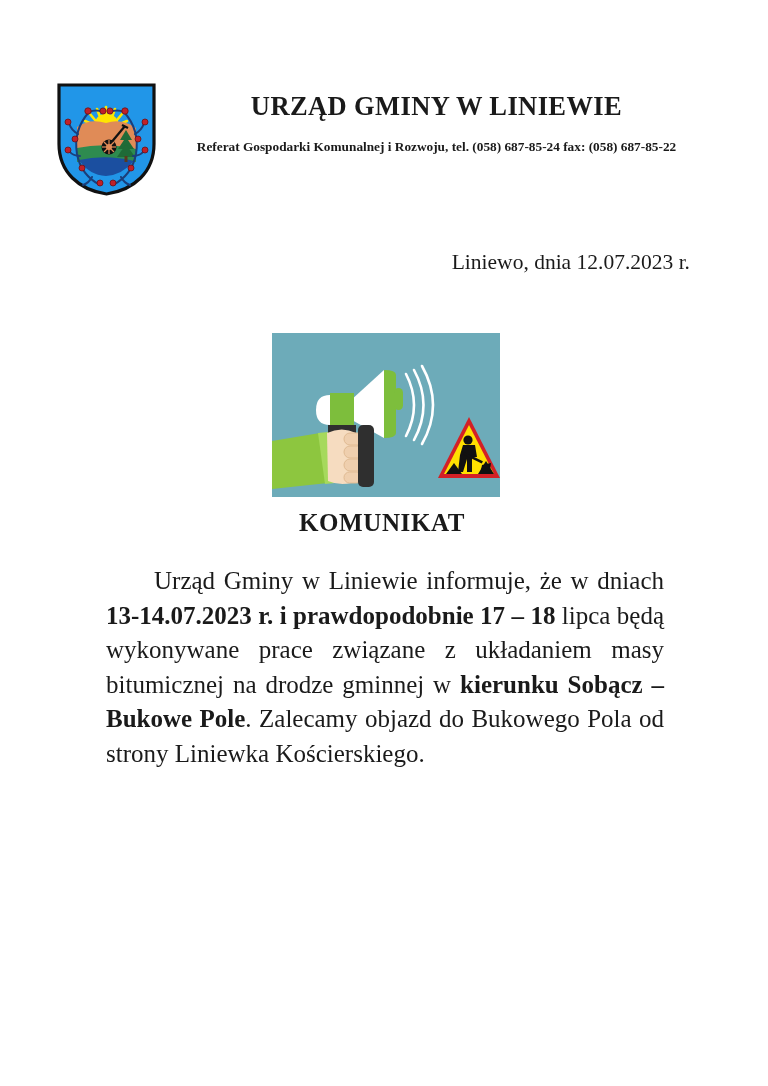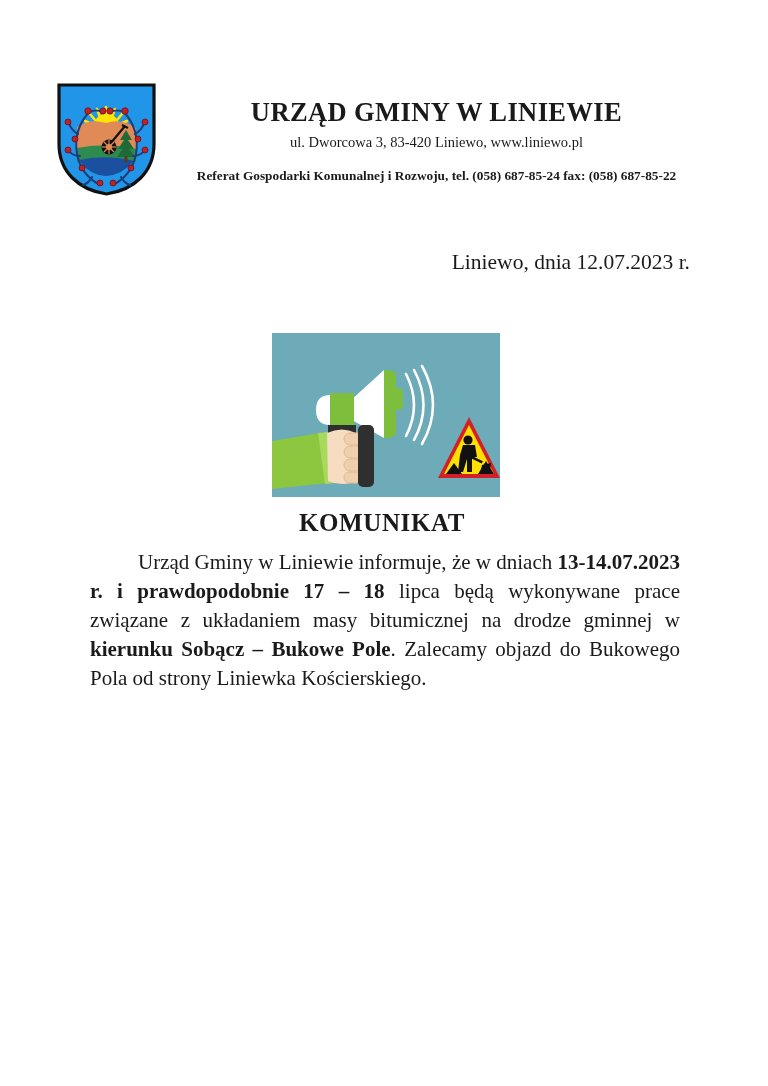--- a/index.html
+++ b/index.html
@@ -39,21 +39,21 @@
   .header-text {
     flex: 1 1 auto;
     padding-right: 70px;
     text-align: center;
   }
   .org-title {
     font-size: 26.5px;
     font-weight: bold;
     letter-spacing: 0.4px;
     line-height: 1.12;
-    margin: 16px 0 0 0;
+    margin: 10px 0 0 0;
     white-space: nowrap;
   }
   .org-address {
     font-size: 14.5px;
     line-height: 1.25;
     margin-top: 5px;
     white-space: nowrap;
   }
   .org-dept {
     font-size: 13.3px;
@@ -102,22 +102,22 @@
   }
 
   
   .body-block {
     position: absolute;
     top: 548px;
     left: 90px;
     width: 590px;
   }
   .body-par {
-    margin: 0;
-    font-size: 21px;
+    margin: 16px;
+    font-size: 25px;
     line-height: 1.38;
     text-align: justify;
     text-justify: inter-word;
     text-indent: 48px;
     hyphens: none;
   }
   .body-par b { font-weight: bold; }
 
   .closing {
     margin: 14px 0 0 0;
@@ -206,21 +206,20 @@
         <circle cx="26" cy="86" r="3"></circle>
         <circle cx="75" cy="86" r="3"></circle>
         <circle cx="44" cy="101" r="3"></circle>
         <circle cx="57" cy="101" r="3"></circle>
       </g>
     </svg>
   </div>
 
   <div class="header-text">
     <div class="org-title">URZĄD GMINY W LINIEWIE</div>
-    <div class="org-address">ul. Dworcowa 3, 83-420 Liniewo, www.liniewo.pl</div>
     <div class="org-dept">Referat Gospodarki Komunalnej i Rozwoju, tel. (058) 687-85-24  fax: (058) 687-85-22</div>
   </div>
 </div>
 
 <div class="date-line">Liniewo, dnia 12.07.2023 r.</div>
 
 <div class="illustration">
   <svg width="228" height="164" viewBox="0 0 228 164" aria-hidden="true">
     <rect x="0" y="0" width="228" height="164" fill="#6DABB9"></rect>
 

